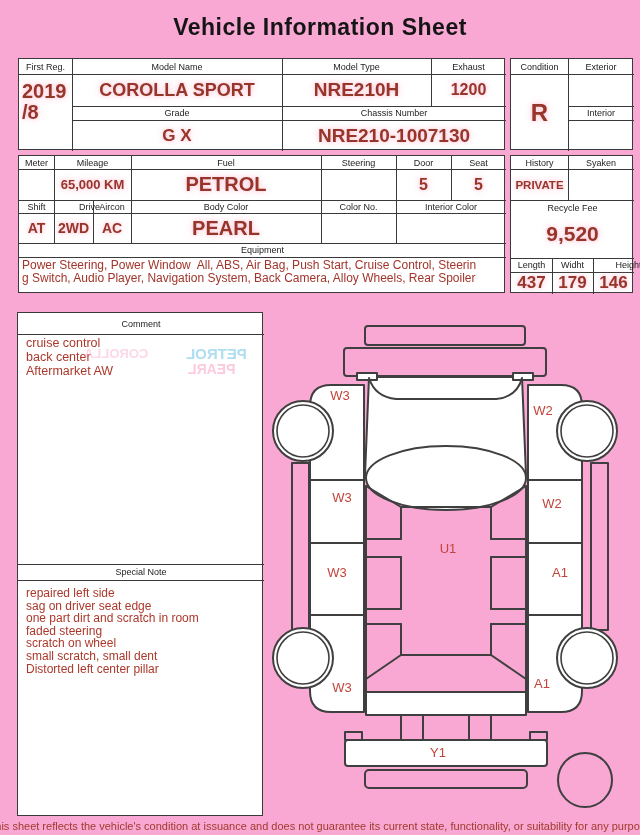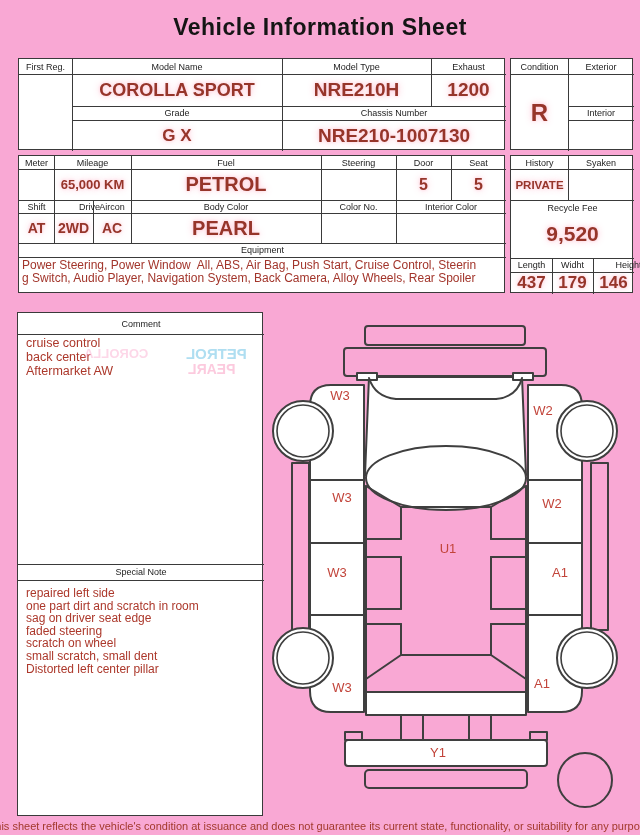--- a/index.html
+++ b/index.html
@@ -53,26 +53,30 @@
 
   <div class="box" style="left:18px;top:58px;width:487px;height:92px;">
     <div class="vl" style="left:53px;top:0;height:92px;"></div>
     <div class="vl" style="left:263px;top:0;height:92px;"></div>
     <div class="vl" style="left:412px;top:0;height:47px;"></div>
     <div class="hl" style="left:0;top:15px;width:487px;"></div>
     <div class="hl" style="left:53px;top:47px;width:434px;"></div>
     <div class="hl" style="left:53px;top:61px;width:434px;"></div>
 
     <div class="lbl" style="left:0;top:0;width:53px;height:15px;">First Reg.</div>
+    <div class="val first-reg-val" style="left:0;top:15px;width:53px;height:77px;">
+      <div>2019</div>
+      <div>/8</div>
+    </div>
     <div class="lbl" style="left:53px;top:0;width:210px;height:15px;">Model Name</div>
     <div class="val" style="left:53px;top:15px;width:210px;height:32px;font-size:18px;">COROLLA SPORT</div>
     <div class="lbl" style="left:263px;top:0;width:149px;height:15px;">Model Type</div>
     <div class="val" style="left:263px;top:15px;width:149px;height:32px;font-size:19px;">NRE210H</div>
     <div class="lbl" style="left:412px;top:0;width:75px;height:15px;">Exhaust</div>
-    <div class="val" style="left:412px;top:15px;width:75px;height:32px;font-size:19px;">1200</div>
+    <div class="val" style="left:412px;top:15px;width:75px;height:32px;font-size:16px;">1200</div>
     <div class="lbl" style="left:53px;top:47px;width:210px;height:14px;">Grade</div>
     <div class="val" style="left:53px;top:61px;width:210px;height:31px;font-size:17px;">G X</div>
     <div class="lbl" style="left:263px;top:47px;width:224px;height:14px;">Chassis Number</div>
     <div class="val" style="left:263px;top:61px;width:224px;height:31px;font-size:19px;">NRE210-1007130</div>
   </div>
 
   <div class="box" style="left:510px;top:58px;width:123px;height:92px;">
     <div class="vl" style="left:57px;top:0;height:92px;"></div>
     <div class="hl" style="left:0;top:15px;width:123px;"></div>
     <div class="hl" style="left:57px;top:47px;width:66px;"></div>
@@ -173,22 +177,22 @@
         <div class="line">Aftermarket AW</div>
       </div>
 
     <span class="ghost g1">PETROL</span>
     <span class="ghost g2">PEARL</span>
     <span class="ghost g3">COROLLA</span>
 
     <div class="lbl" style="left:0;top:251px;width:246px;height:16px;">Special Note</div>
     <div class="notes special-lines" style="left:8px;top:274px;width:234px;">
         <div class="line">repaired left side</div>
+        <div class="line">sag on driver seat edge</div>
         <div class="line">one part dirt and scratch in room</div>
-        <div class="line">sag on driver seat edge</div>
         <div class="line">faded steering</div>
         <div class="line">scratch on wheel</div>
         <div class="line">small scratch, small dent</div>
         <div class="line">Distorted left center pillar</div>
       </div>
   </div>
 
   <svg class="abs" style="left:265px;top:310px;" width="370" height="512" viewBox="0 0 370 512">
     <g stroke="#3f3f3f" stroke-width="2" fill="none" stroke-linejoin="round" stroke-linecap="round">
 

